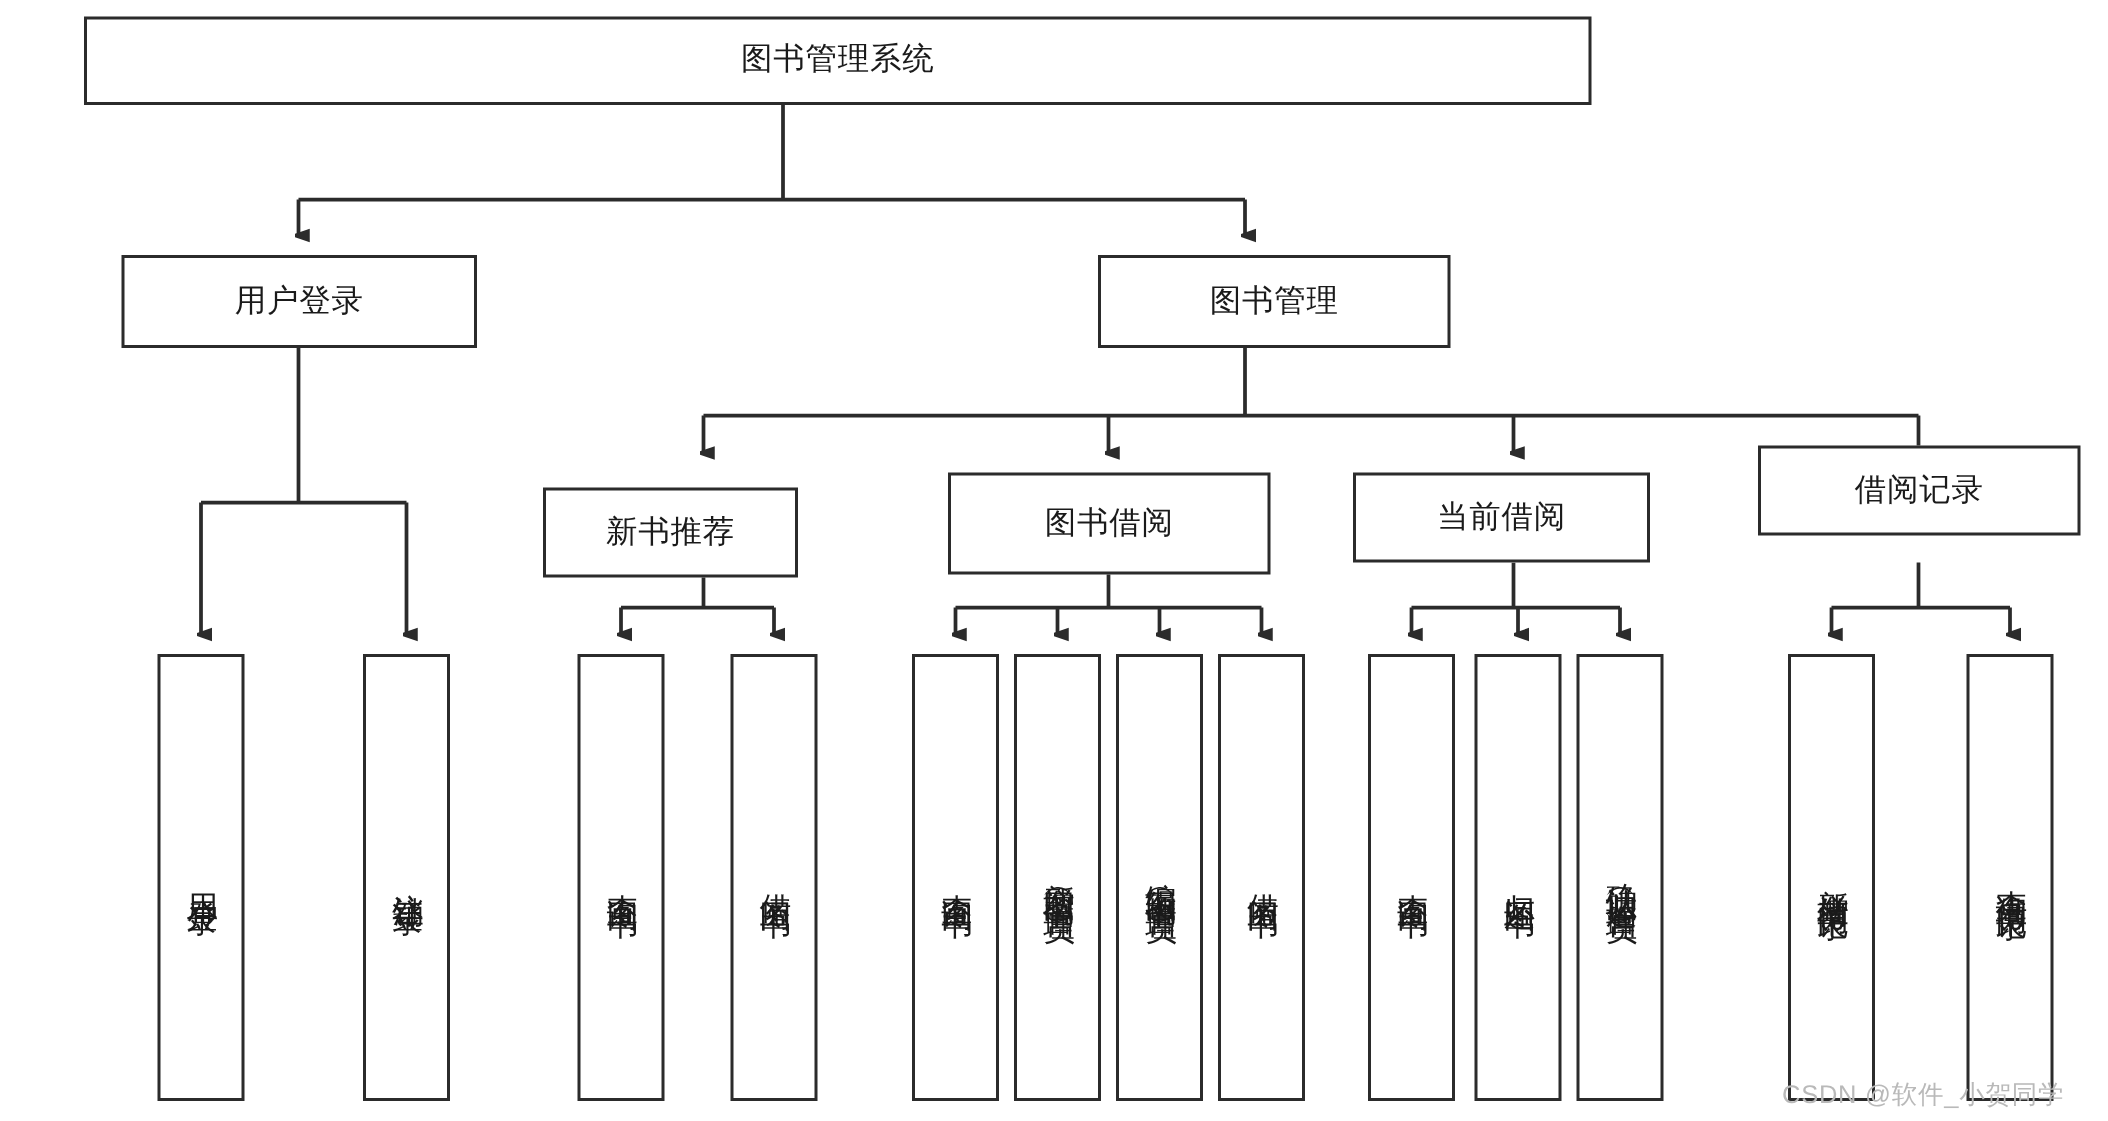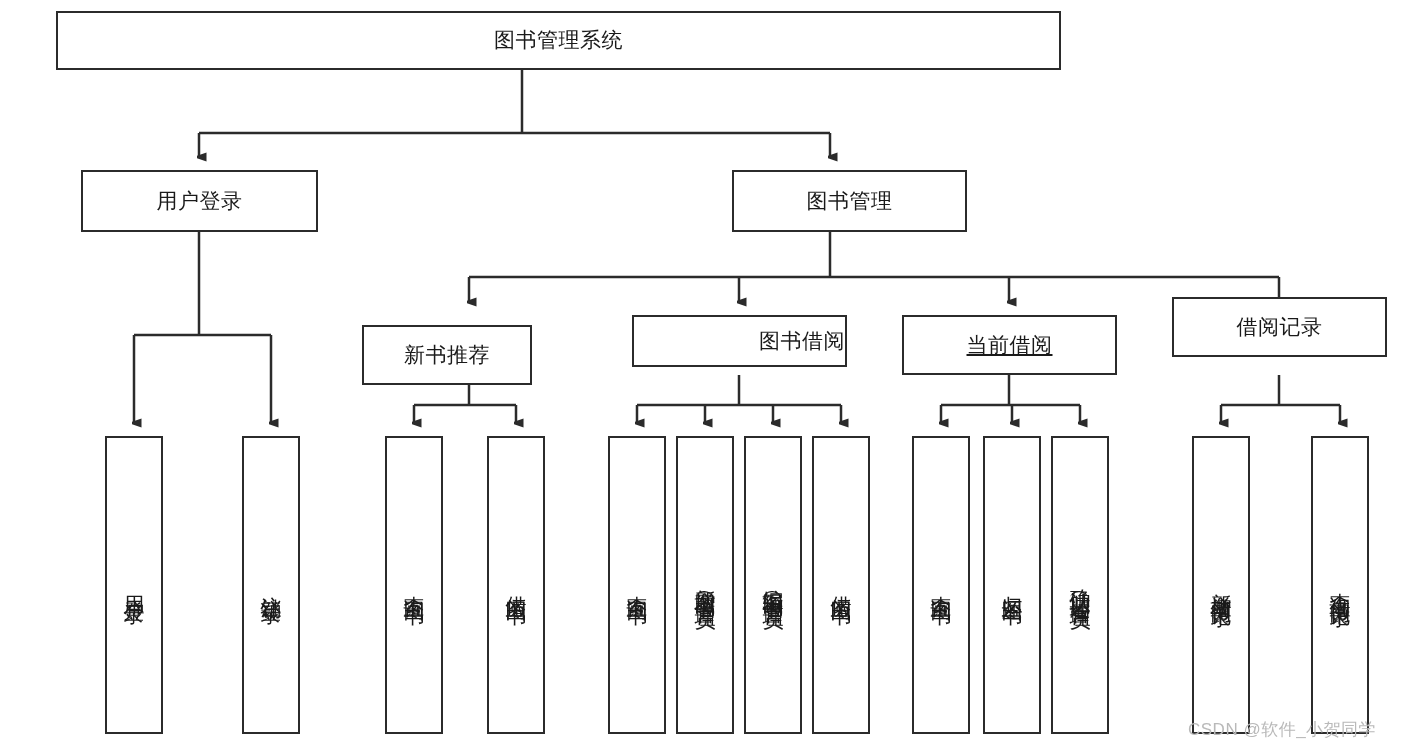--- a/index.html
+++ b/index.html
@@ -129,24 +129,24 @@
   <div class="node horiz" id="node-l1-0" style="left: 81px; top: 170px; width: 237px; height: 62px;">
     <span>用户登录</span>
   </div>
   <div class="node horiz" id="node-l1-1" style="left: 712px; top: 170px; width: 235px; height: 62px; margin-left: 20px;">
     <span>图书管理</span>
   </div>
 
   <div class="node horiz" id="node-l2-0" style="left: 362px; top: 325px; width: 170px; height: 60px;">
     <span>新书推荐</span>
   </div>
-  <div class="node horiz" id="node-l2-1" style="left: 632px; top: 315px; width: 215px; height: 52px; justify-content: flex-end;">
+  <div class="node horiz" id="node-l2-1" style="left: 632px; top: 315px; width: 215px; height: 68px;">
     <span>图书借阅</span>
   </div>
-  <div class="node horiz" id="node-l2-2" style="left: 902px; top: 315px; width: 215px; height: 60px; text-decoration: underline;">
+  <div class="node horiz" id="node-l2-2" style="left: 902px; top: 315px; width: 198px; height: 60px;">
     <span>当前借阅</span>
   </div>
   <div class="node horiz" id="node-l2-3" style="left: 1172px; top: 297px; width: 215px; height: 60px;">
     <span>借阅记录</span>
   </div>
 
   <div class="node vert" id="node-leaf-0" style="left: 105px; top: 436px; width: 58px; height: 298px;">
     <span>用户登录</span>
   </div>
   <div class="node vert" id="node-leaf-1" style="left: 242px; top: 436px; width: 58px; height: 298px;">

